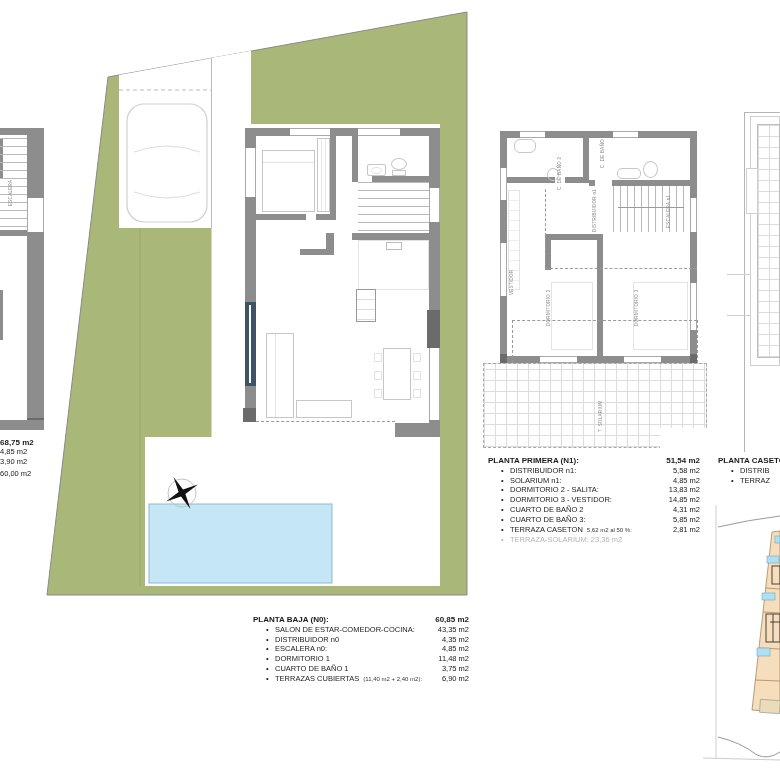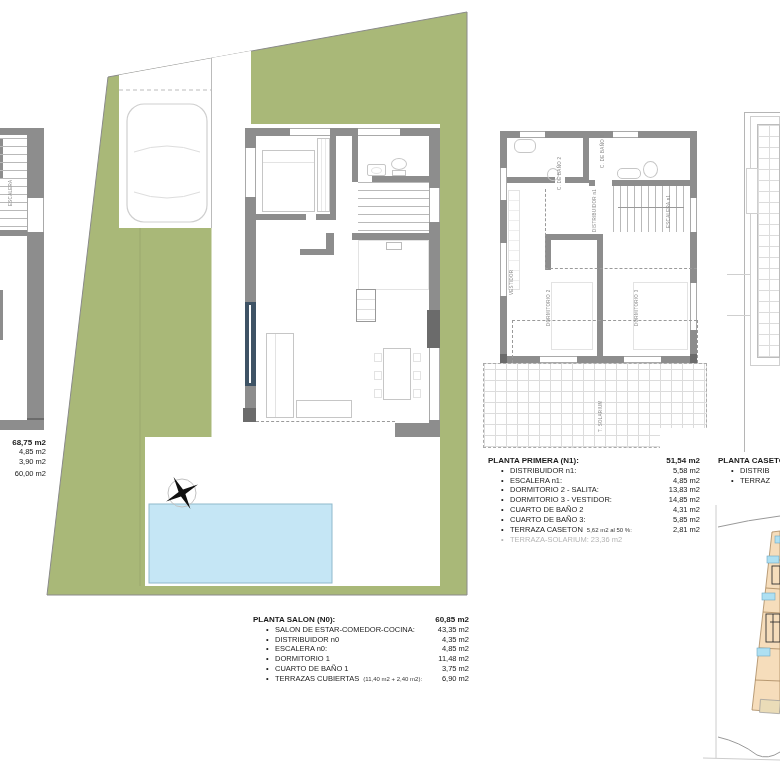--- a/index.html
+++ b/index.html
@@ -20,21 +20,21 @@
   .dashv{position:absolute;border-left:1px dashed #9a9a9a;}
   .rlabel{position:absolute;font-size:4.5px;color:#8a8a8a;letter-spacing:.3px;white-space:nowrap;
           writing-mode:vertical-rl;transform:rotate(180deg);}
   .legend{position:absolute;font-size:7.5px;line-height:9.8px;color:#1a1a1a;}
   .legend .trow{display:flex;font-weight:bold;font-size:8px;}
   .legend .row{display:flex;align-items:baseline;}
   .legend .row::before{content:"\2022";width:9px;margin-left:13px;flex:none;}
   .legend .val{margin-left:auto;white-space:nowrap;}
   .legend .note{font-size:6px;color:#3a3a3a;margin-left:4px;white-space:nowrap;}
   .legend .muted{color:#b5b5b5;}
-  .lv{position:absolute;text-align:right;font-size:7.5px;line-height:9.4px;color:#1a1a1a;}
+  .lv{position:absolute;text-align:left;font-size:7.5px;line-height:9.4px;color:#1a1a1a;}
 </style>
 </head>
 <body>
 
 <div id="canvas">
 
   <svg class="abs" style="left:0;top:0;" width="780" height="780">
     <polygon points="108,77 467,12 467,595 47,595" fill="#a9b878" stroke="#8a8a8a" stroke-width="1"></polygon>
     <polygon points="119,75 251,51 251,228 119,228" fill="#ffffff"></polygon>
     <polygon points="211.5,58 251,51 251,437 211.5,437" fill="#ffffff"></polygon>
@@ -243,21 +243,21 @@
 
   <div class="lv" style="left:0;top:438px;width:46px;">
     <div style="font-weight:bold;font-size:8px;">68,75 m2</div>
     <div>4,85 m2</div>
     <div>3,90 m2</div>
     <div style="margin-top:3px;">60,00 m2</div>
   </div>
 
   <div class="legend" style="left:253px;top:615px;width:216px;">
     <div class="trow">
-        <span>PLANTA SALON (N0):</span>
+        <span>PLANTA BAJA (N0):</span>
         <span class="val">60,85 m2</span>
       </div>
     <div class="row">
         <span>SALON DE ESTAR-COMEDOR-COCINA:</span>
         <span class="val">43,35 m2</span>
       </div>
     <div class="row">
         <span>DISTRIBUIDOR n0</span>
         <span class="val">4,35 m2</span>
       </div>
@@ -283,21 +283,21 @@
   <div class="legend" style="left:488px;top:456px;width:212px;">
     <div class="trow">
         <span>PLANTA PRIMERA (N1):</span>
         <span class="val">51,54 m2</span>
       </div>
     <div class="row">
         <span>DISTRIBUIDOR n1:</span>
         <span class="val">5,58 m2</span>
       </div>
     <div class="row">
-        <span>ESCALERA n1:</span>
+        <span>SOLARIUM n1:</span>
         <span class="val">4,85 m2</span>
       </div>
     <div class="row">
         <span>DORMITORIO 2 - SALITA:</span>
         <span class="val">13,83 m2</span>
       </div>
     <div class="row">
         <span>DORMITORIO 3 - VESTIDOR:</span>
         <span class="val">14,85 m2</span>
       </div>

